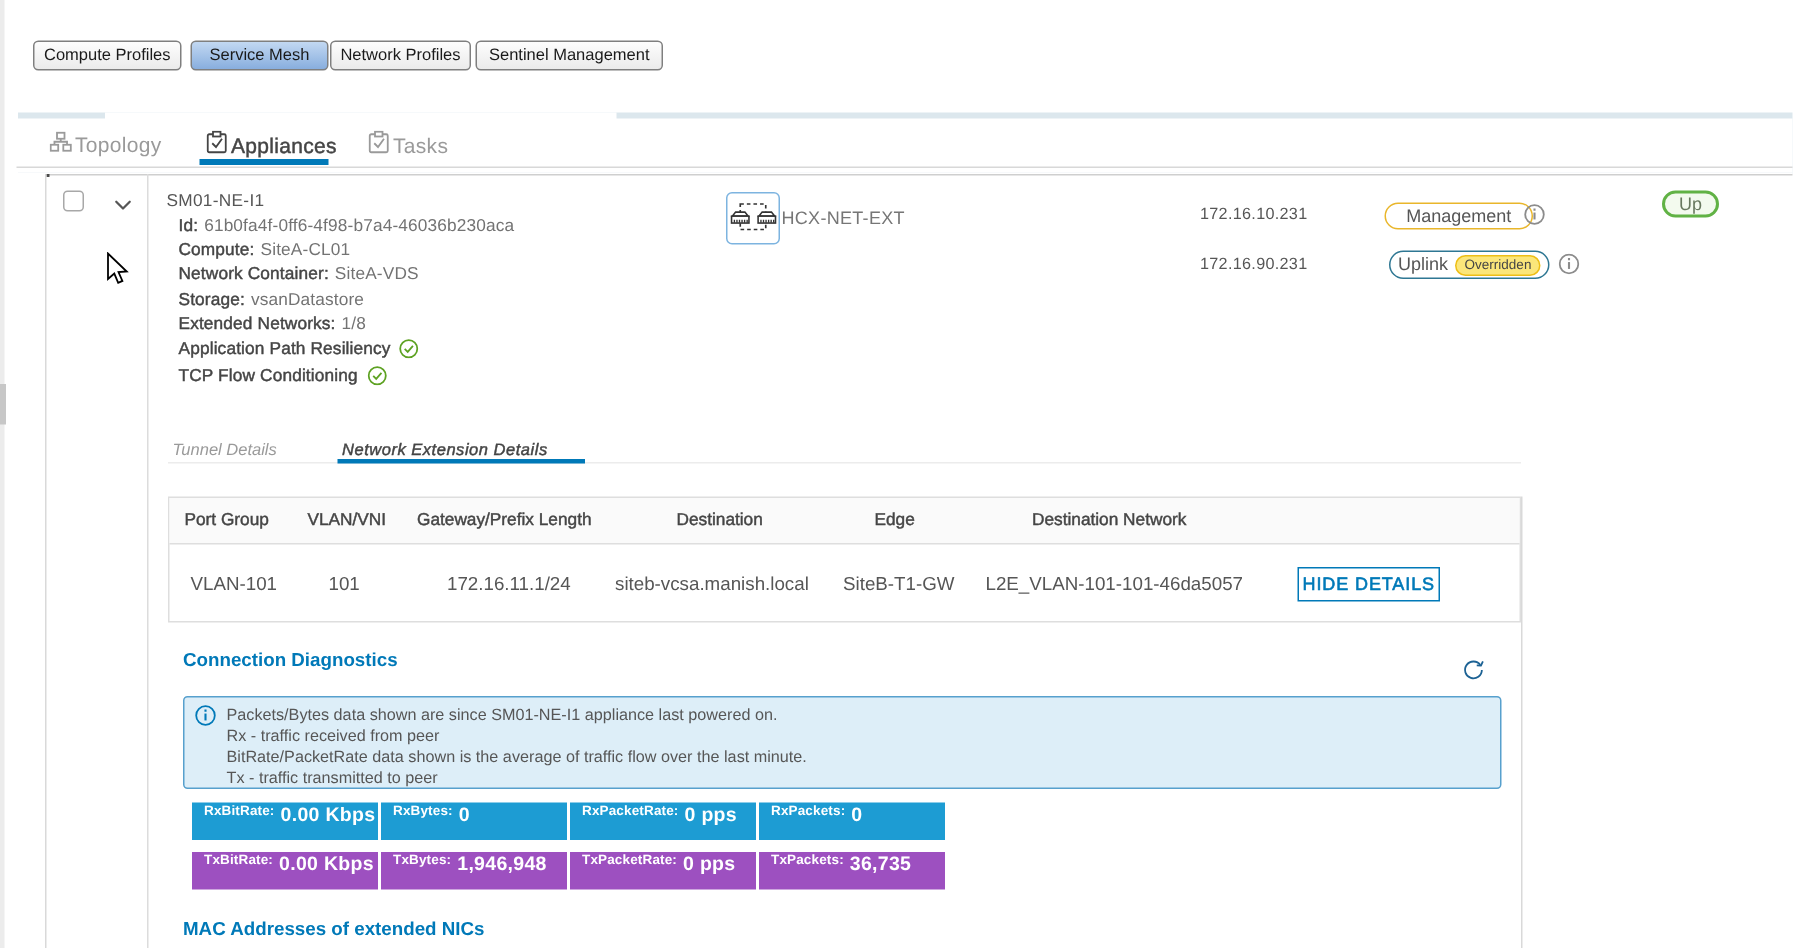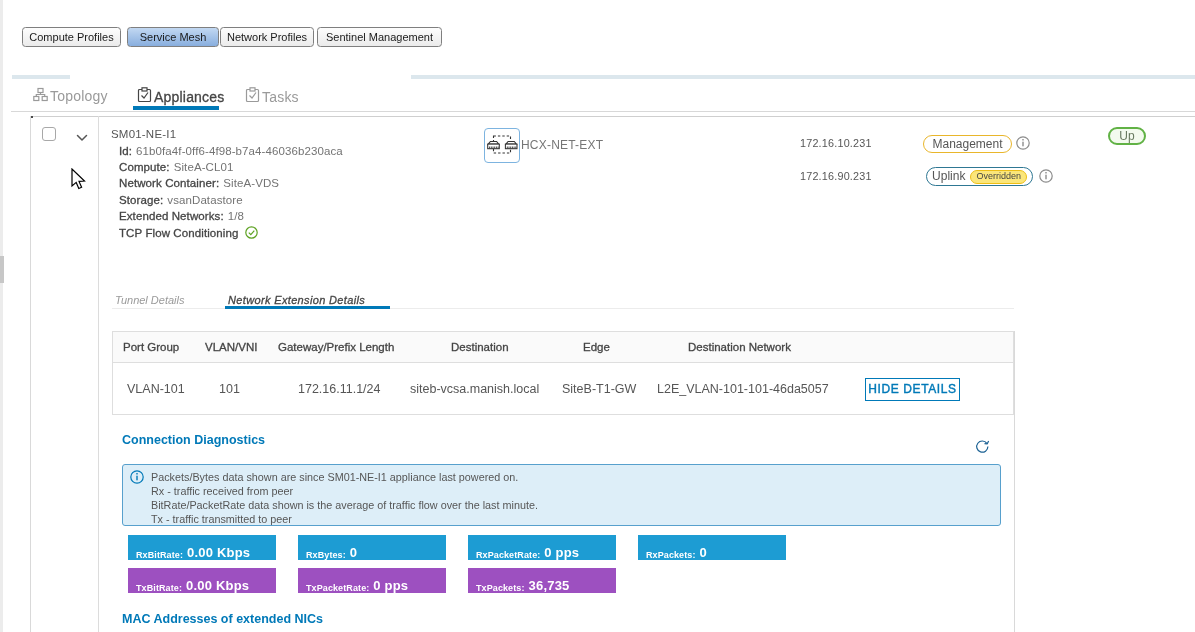--- a/index.html
+++ b/index.html
@@ -46,21 +46,21 @@
   .afield .lbl { color:#454545; -webkit-text-stroke:.3px #454545; margin-right:4px; }
   .afield .val { color:#737373; }
   .aflag { height:18px; display:flex; align-items:center; white-space:nowrap; color:#454545; -webkit-text-stroke:.3px #454545; font-size:11.5px; letter-spacing:.1px; }
   .aflag svg { margin-left:6px; }
 
   .hcx-box { position:absolute; left:484px; top:13px; width:36px; height:35px; border:1px solid #7db4e0; border-radius:4px; background:#fff; display:flex; align-items:center; justify-content:center; }
   .hcx-label { position:absolute; left:521px; top:23px; font-size:12px; color:#767676; letter-spacing:.2px; }
 
   .ip-addr { position:absolute; width:119px; text-align:left; font-size:10.8px; color:#565656; letter-spacing:.2px; }
   .pill { position:absolute; border-radius:9.5px; background:#fff; text-align:center; }
-  .pill-mgmt { left:923px; top:19.5px; width:89px; height:18px; border:1px solid #e9b62b; font-size:12px; color:#565656; line-height:16px; }
+  .pill-mgmt { left:923px; top:19.5px; width:99px; height:18px; border:1px solid #e9b62b; font-size:12px; color:#565656; line-height:16px; }
   .pill-uplink { left:926px; top:52px; width:107px; height:19px; border:1px solid #2e7793; font-size:12px; color:#565656; line-height:17px; display:flex; align-items:center; justify-content:center; }
   .pill-ovr { display:inline-block; border:1px solid #edbe16; background:#fbe67a; border-radius:7px; font-size:9px; color:#454545; line-height:11px; padding:0 5px 1px; margin-left:5px; }
   .ip-info { position:absolute; width:14px; height:14px; }
   .up-pill { position:absolute; left:1108px; top:11.5px; width:38px; height:18.5px; border:2px solid #61b245; background:#f3faee; border-radius:10px; color:#68795f; font-size:12px; text-align:center; line-height:14.5px; }
 
   
   .dtab { position:absolute; top:179px; font-size:11px; color:#9a9a9a; white-space:nowrap;font-style:italic; }
   .dtab.active { color:#454545; -webkit-text-stroke:.3px #454545; letter-spacing:.35px; }
   .dtab-line { position:absolute; left:112px; top:192.5px; width:902px; height:1px; background:#ececec; }
   .dtab-underline { position:absolute; left:225px; top:190.5px; width:165px; height:3px; background:#0079b8; }
@@ -74,21 +74,21 @@
   .hide-btn { position:absolute; left:752px; top:46px; width:95px; height:23px; border:1px solid #0079b8; border-radius:0; background:#fff; color:#0079b8; font-size:12px; -webkit-text-stroke:.4px #0079b8; letter-spacing:.6px; text-align:center; line-height:21px; font-family:"Liberation Sans",sans-serif; }
 
   .diag-title { position:absolute; left:122px; top:318px; font-size:12.5px; font-weight:700; color:#0079b8; }
   .refresh-btn { position:absolute; left:974px; top:323px; width:16px; height:16px; }
 
   .info-box { position:absolute; left:122px; top:349px; width:879px; height:62px; background:#ddeef8; border:1px solid #57a0cd; border-radius:3px; }
   .info-icon { position:absolute; left:7px; top:5px; }
   .info-lines { position:absolute; left:28px; top:5px; font-size:10.8px; color:#565656; line-height:14px; white-space:nowrap; }
 
   .chip-row { position:absolute; left:128px; width:1000px; display:flex; }
-  .chip { width:148px; height:25px; margin-right:22px; color:#fff; display:flex; align-items:flex-end; padding-left:8px; white-space:nowrap; }
+  .chip { width:124px; height:25px; margin-right:2px; color:#fff; display:flex; align-items:flex-start; padding-left:8px; white-space:nowrap; }
   .chip .clbl { font-size:9px; font-weight:700; margin-right:4px; letter-spacing:.1px; }
   .chip .cval { font-size:13px; font-weight:700; letter-spacing:.2px; }
   .chip-rx { background:#1d9cd3; }
   .chip-tx { background:#9d50c0; }
 
   .mac-title { position:absolute; left:122px; top:497px; font-size:12.5px; font-weight:700; color:#0079b8; }
 
   .cursor { position:absolute; left:70px; top:53px; }
 </style>
 </head>
@@ -192,20 +192,27 @@
         <span class="val">SiteA-VDS</span>
       </div>
     <div class="afield">
         <span class="lbl">Storage:</span>
         <span class="val">vsanDatastore</span>
       </div>
     <div class="afield">
         <span class="lbl">Extended Networks:</span>
         <span class="val">1/8</span>
       </div>
+    <div class="aflag">
+        <span>Application Path Resiliency</span>
+      <svg width="13" height="13" viewBox="0 0 13 13">
+          <circle cx="6.5" cy="6.5" r="5.7" stroke="#5ea223" stroke-width="1.2" fill="none"></circle>
+          <path d="M3.8 6.6 L5.8 8.6 L9.3 4.6" stroke="#5ea223" stroke-width="1.2" fill="none"></path>
+        </svg>
+    </div>
     <div class="aflag">
         <span>TCP Flow Conditioning</span>
       <svg width="13" height="13" viewBox="0 0 13 13">
           <circle cx="6.5" cy="6.5" r="5.7" stroke="#5ea223" stroke-width="1.2" fill="none"></circle>
           <path d="M3.8 6.6 L5.8 8.6 L9.3 4.6" stroke="#5ea223" stroke-width="1.2" fill="none"></path>
         </svg>
     </div>
   </div>
 
   <div class="hcx-box">
@@ -316,20 +323,24 @@
         <span class="clbl">RxPackets:</span>
         <span class="cval">0</span>
       </div>
   </div>
   <div class="chip-row" style="top:453px">
     <div class="chip chip-tx">
         <span class="clbl">TxBitRate:</span>
         <span class="cval">0.00 Kbps</span>
       </div>
     <div class="chip chip-tx">
+        <span class="clbl">TxBytes:</span>
+        <span class="cval">1,946,948</span>
+      </div>
+    <div class="chip chip-tx">
         <span class="clbl">TxPacketRate:</span>
         <span class="cval">0 pps</span>
       </div>
     <div class="chip chip-tx">
         <span class="clbl">TxPackets:</span>
         <span class="cval">36,735</span>
       </div>
   </div>
 
   <div class="mac-title">MAC Addresses of extended NICs</div>

